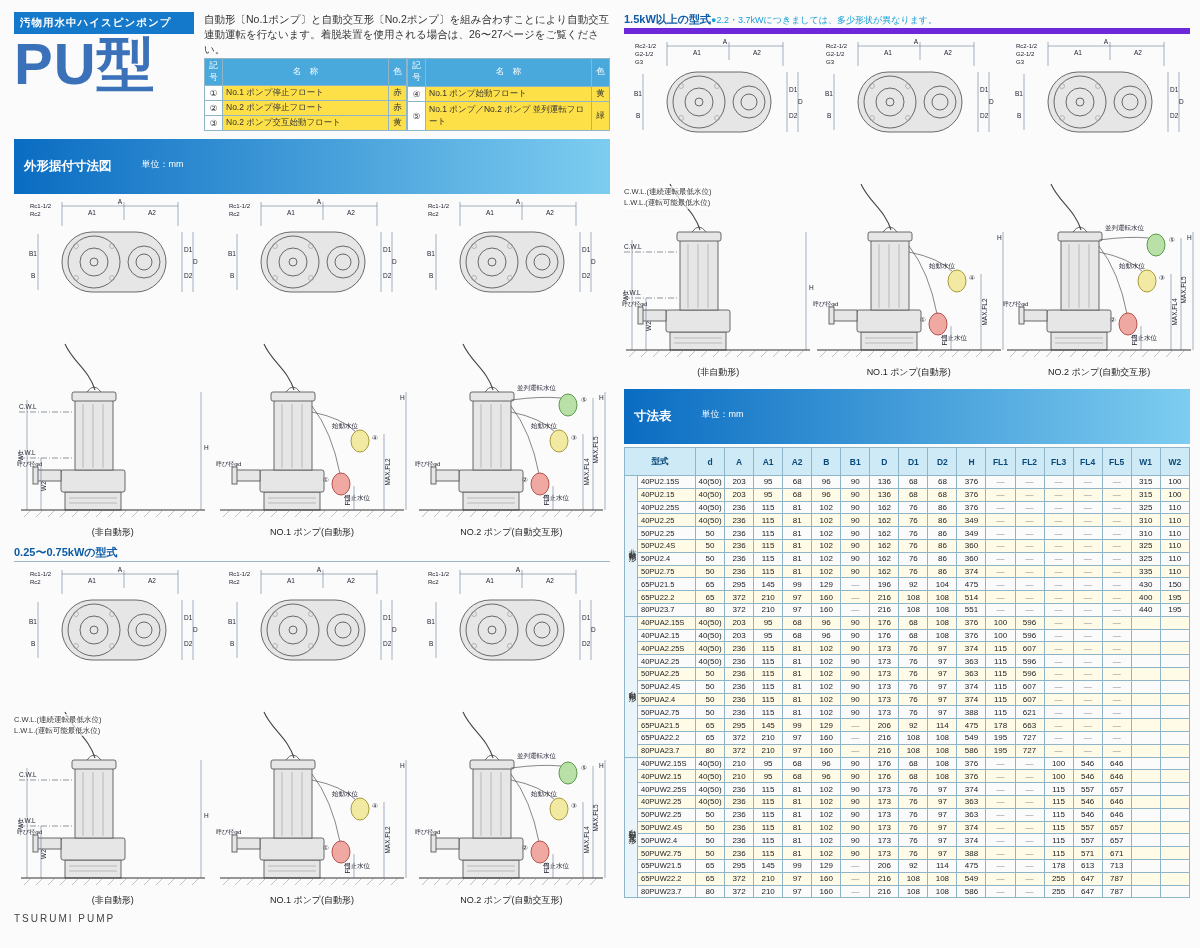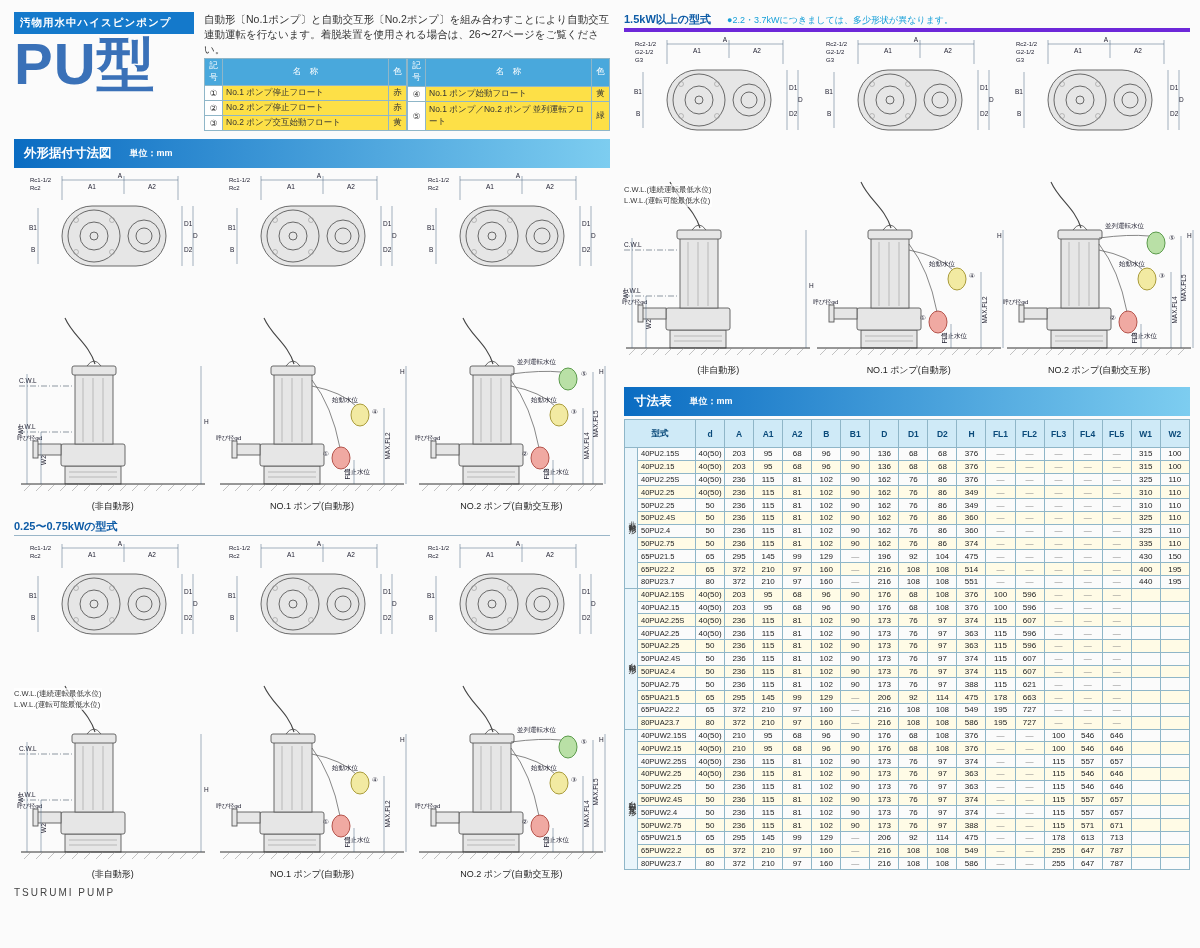--- a/index.html
+++ b/index.html
@@ -19,24 +19,24 @@
   .float-tables{display:flex;}
   table.float-table{border-collapse:collapse;font-size:8.5px;flex:1;}
   table.float-table th{background:#49a8dc;color:#fff;border:1px solid #8fb6c8;font-weight:normal;padding:1px 2px;}
   table.float-table td{border:1px solid #8fb6c8;background:#fde047;padding:1px 3px;color:#333;}
   table.float-table td.sym{text-align:center;background:#fff;width:18px;}
   table.float-table td.col{width:18px;text-align:center;}
   .c-red{color:#c23;}
   .c-yel{color:#a80;}
   .c-grn{color:#2a7a2a;}
 
-  .section-band{margin-top:8px;background:linear-gradient(90deg,#0a6cc2,#7dcdf0);color:#fff;font-size:12.5px;font-weight:bold;padding:6px 10px;display:flex;align-items:center;gap:18px;}
-  .section-band .unit{font-size:9px;font-weight:bold;}
+  .section-band{margin-top:8px;background:linear-gradient(90deg,#0a6cc2,#7dcdf0);color:#fff;font-size:12.5px;font-weight:bold;padding:19px 10px;display:flex;align-items:flex-start;gap:30px;}
+  .section-band .unit{font-size:9px;font-weight:normal;}
   .subheading{color:#0d5ba6;font-size:11px;font-weight:bold;margin:6px 0 2px;border-bottom:1px solid #9ab6c8;padding-bottom:1px;}
-  .kw15-head{display:flex;gap:16px;align-items:baseline;border-bottom:4px solid #6d28d9;margin-bottom:2px;}
+  .kw15-head{display:flex;align-items:baseline;border-bottom:6px solid #6d28d9;margin-bottom:2px;}
   .kw15-head .subheading{border:none;margin:0;}
   .note{color:#18a0d8;font-size:9px;}
 
   .fig-row{display:flex;gap:2px;position:relative;margin-top:2px;}
   .fig-cell{width:33.3%;display:flex;flex-direction:column;align-items:center;}
   .fig-cell svg{display:block;}
   .fig-caption{font-size:9px;margin-top:1px;color:#222;}
   .cwl-note{position:absolute;left:0;top:150px;font-size:7.5px;color:#333;line-height:1.5;background:rgba(255,255,255,.7);}
 
   svg text{font-size:6.5px;fill:#223;font-family:"Liberation Sans",sans-serif;}

